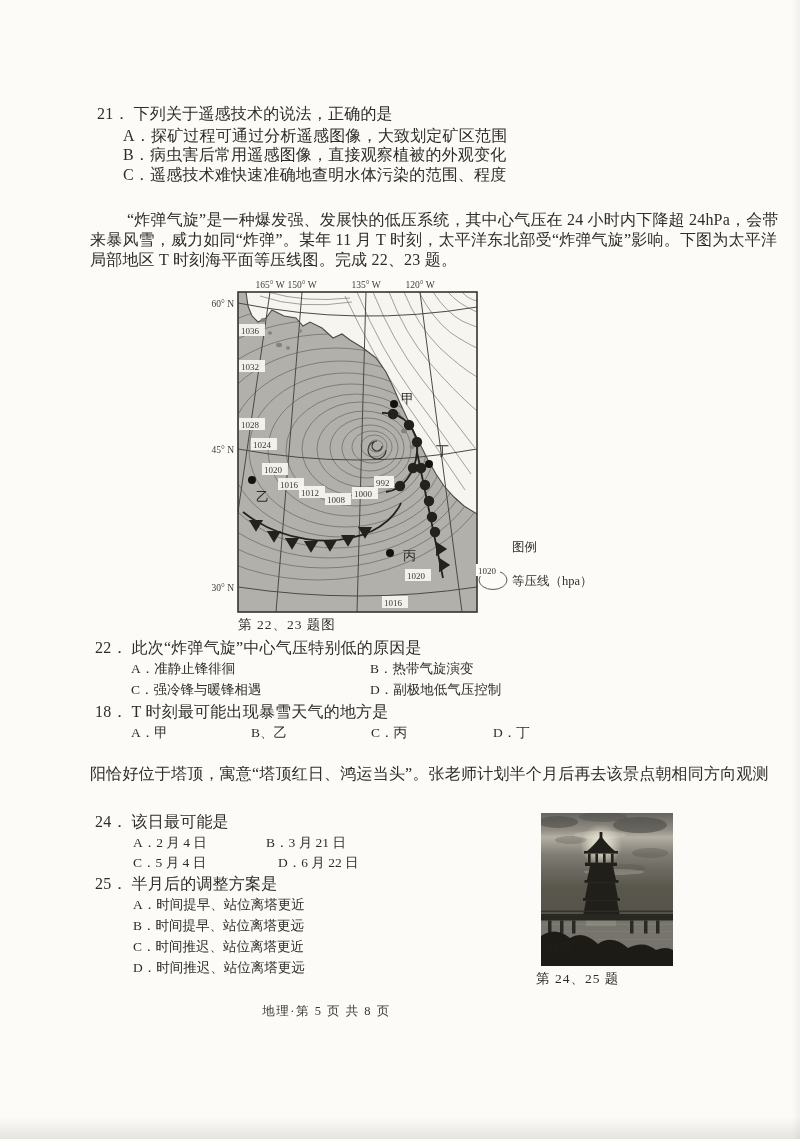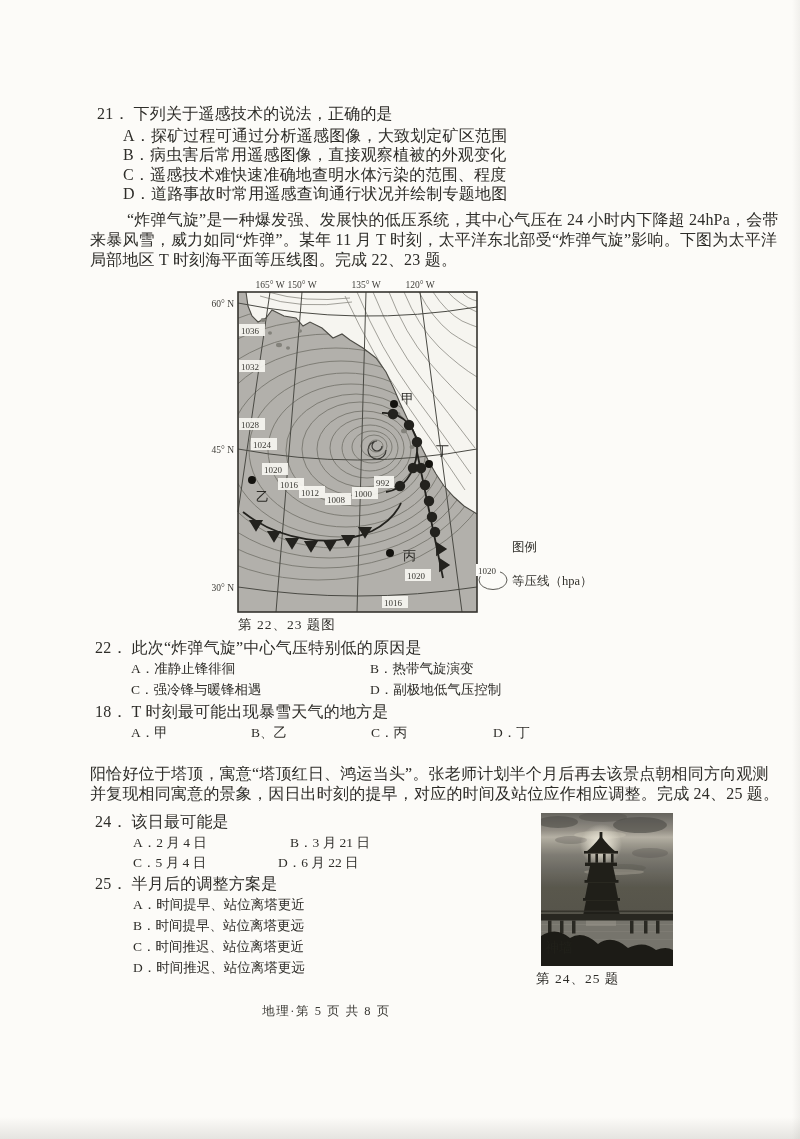--- a/index.html
+++ b/index.html
@@ -23,21 +23,20 @@
 </style>
 </head>
 <body>
 
 <div class="page">
 
   <div class="line" style="left:97px;top:104px"><span class="qnum">21．</span><span>下列关于遥感技术的说法，正确的是</span></div>
   <div class="line" style="left:123px;top:126px">A．探矿过程可通过分析遥感图像，大致划定矿区范围</div>
   <div class="line" style="left:123px;top:145px">B．病虫害后常用遥感图像，直接观察植被的外观变化</div>
   <div class="line" style="left:123px;top:165px">C．遥感技术难快速准确地查明水体污染的范围、程度</div>
-  <div class="line" style="left:123px;top:184px">D．道路事故时常用遥感查询通行状况并绘制专题地图</div>
 
   <div class="line" style="left:127px;top:210px">“炸弹气旋”是一种爆发强、发展快的低压系统，其中心气压在 24 小时内下降超 24hPa，会带</div>
   <div class="line" style="left:90px;top:230px">来暴风雪，威力如同“炸弹”。某年 11 月 T 时刻，太平洋东北部受“炸弹气旋”影响。下图为太平洋</div>
   <div class="line" style="left:90px;top:250px">局部地区 T 时刻海平面等压线图。完成 22、23 题。</div>
 
   <svg viewBox="198 276 404 348" style="position:absolute;left:198px;top:276px;width:404px;height:348px" xmlns="http://www.w3.org/2000/svg">
     <defs>
       <clipPath id="oceanClip">
         <path d="M238,292 L246,292 L248,306 L252,316 L258,322 L266,318 L272,310 L284,316 L296,318 L303,326 L310,322 L322,328 L333,338 L342,334 L350,340 L363,348 L376,358 L386,372 L394,389 L400,403 L407,418 L414,432 L421,446 L428,460 L436,474 L444,486 L454,497 L464,506 L477,514 L477,612 L238,612 Z"></path>
       </clipPath>
@@ -197,25 +196,24 @@
   <div class="opt" style="left:123px;top:681px">C．强冷锋与暖锋相遇</div>
   <div class="opt" style="left:362px;top:681px">D．副极地低气压控制</div>
 
   <div class="line" style="left:95px;top:702px"><span class="qnum">18．</span><span>T 时刻最可能出现暴雪天气的地方是</span></div>
   <div class="opt" style="left:123px;top:724px">A．甲</div>
   <div class="opt" style="left:243px;top:724px">B、乙</div>
   <div class="opt" style="left:363px;top:724px">C．丙</div>
   <div class="opt" style="left:485px;top:724px">D．丁</div>
 
   <div class="line" style="left:90px;top:764px">阳恰好位于塔顶，寓意“塔顶红日、鸿运当头”。张老师计划半个月后再去该景点朝相同方向观测</div>
-  <div class="line" style="left:90px;top:784px">并复现相同寓意的景象，因日出时刻的提早，对应的时间及站位应作相应调整。完成 24、25 题。</div>
 
   <div class="line" style="left:95px;top:812px"><span class="qnum">24．</span><span>该日最可能是</span></div>
   <div class="opt" style="left:125px;top:834px">A．2 月 4 日</div>
-  <div class="opt" style="left:282px;top:834px">B．3 月 21 日</div>
+  <div class="opt" style="left:258px;top:834px">B．3 月 21 日</div>
   <div class="opt" style="left:125px;top:854px">C．5 月 4 日</div>
   <div class="opt" style="left:270px;top:854px">D．6 月 22 日</div>
 
   <div class="line" style="left:95px;top:874px"><span class="qnum">25．</span><span>半月后的调整方案是</span></div>
   <div class="opt" style="left:125px;top:896px">A．时间提早、站位离塔更近</div>
   <div class="opt" style="left:125px;top:917px">B．时间提早、站位离塔更远</div>
   <div class="opt" style="left:125px;top:938px">C．时间推迟、站位离塔更近</div>
   <div class="opt" style="left:125px;top:959px">D．时间推迟、站位离塔更远</div>
 
   <svg viewBox="541 813 132 153" style="position:absolute;left:541px;top:813px;width:132px;height:153px" xmlns="http://www.w3.org/2000/svg">

